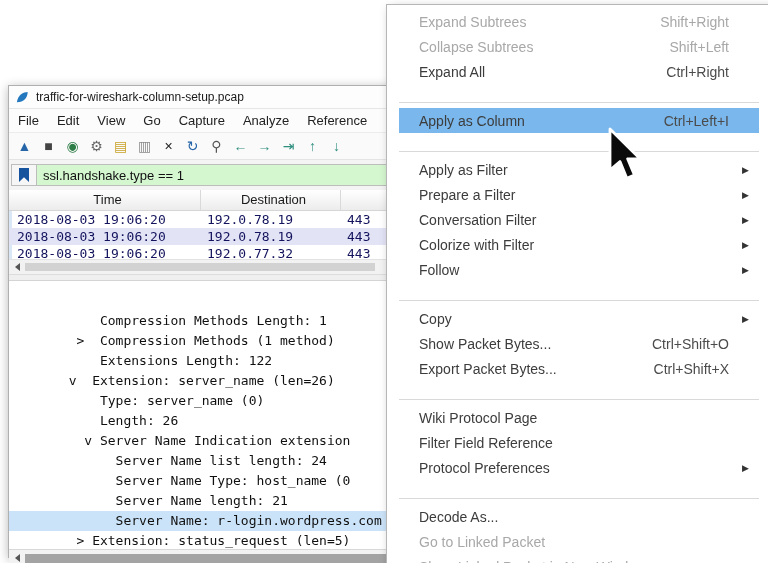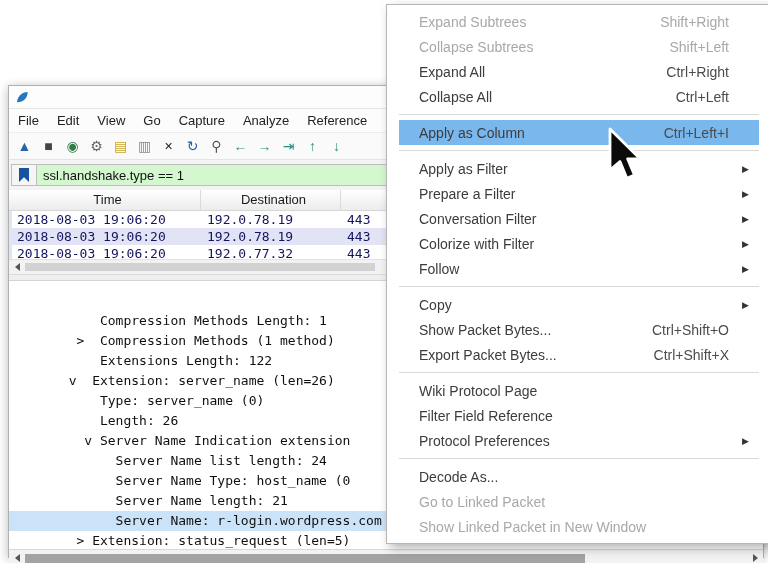--- a/index.html
+++ b/index.html
@@ -80,21 +80,21 @@
   .vs-list{top:97px;height:82px;}
   .vs-details{top:184px;height:268px;}
   .vthumb{position:absolute;left:3px;width:9px;background:#c9c9c9;}
   .vs-list .vthumb{top:18px;height:22px;}
   .vs-details .vthumb{top:20px;height:55px;}
 
   
   .context-menu{position:absolute;left:386px;top:4px;width:360px;background:#ffffff;
                 border:1px solid #b6b6b6;box-shadow:4px 4px 10px rgba(0,0,0,.3);
                 padding:4px 12px;z-index:100;}
-  .menu-group + .menu-group{border-top:1px solid #d9d9d9;margin-top:5px;padding-top:5px;}
+  .menu-group + .menu-group{border-top:1px solid #d9d9d9;margin-top:18px;padding-top:5px;}
   .cmi{display:flex;align-items:center;height:25px;padding:0 10px 0 20px;font-size:14px;color:#3c3c3c;}
   .cmi-label{flex:1;white-space:nowrap;}
   .cmi-shortcut{color:#4b4b4b;margin-right:6px;white-space:nowrap;}
   .cmi-arrow{width:14px;text-align:right;font-size:9px;color:#333;}
   .cmi.disabled .cmi-label,.cmi.disabled .cmi-shortcut{color:#a8a8a8;}
   .cmi.highlighted{background:#79b7ec;}
 
   .cursor{position:absolute;left:606px;top:127px;z-index:300;}
 </style>
 </head>
@@ -103,20 +103,21 @@
 <div class="page">
 
   <div class="window">
 
     <div class="titlebar">
       <span class="app-icon">
         <svg viewBox="0 0 16 16" width="15" height="15">
           <path d="M2 13 C3 5 9 2 13.5 2 C13.5 8 9.5 13 2 13 Z" fill="#2478be"></path>
         </svg>
       </span>
+      <span class="title-text">traffic-for-wireshark-column-setup.pcap</span>
     </div>
 
     <div class="menubar">
 
         <span class="mb-item">File</span>
 
         <span class="mb-item">Edit</span>
 
         <span class="mb-item">View</span>
 
@@ -278,25 +279,20 @@
           <span class="cmi-shortcut">Shift+Left</span>
           <span class="cmi-arrow"></span>
         </div>
 
         <div class="cmi">
           <span class="cmi-label">Expand All</span>
           <span class="cmi-shortcut">Ctrl+Right</span>
           <span class="cmi-arrow"></span>
         </div>
 
-        <div class="cmi">
-          <span class="cmi-label">Collapse All</span>
-          <span class="cmi-shortcut">Ctrl+Left</span>
-          <span class="cmi-arrow"></span>
-        </div>
       </div>
     <div class="menu-group">
 
         <div class="cmi highlighted">
           <span class="cmi-label">Apply as Column</span>
           <span class="cmi-shortcut">Ctrl+Left+I</span>
           <span class="cmi-arrow"></span>
         </div>
       </div>
     <div class="menu-group">

